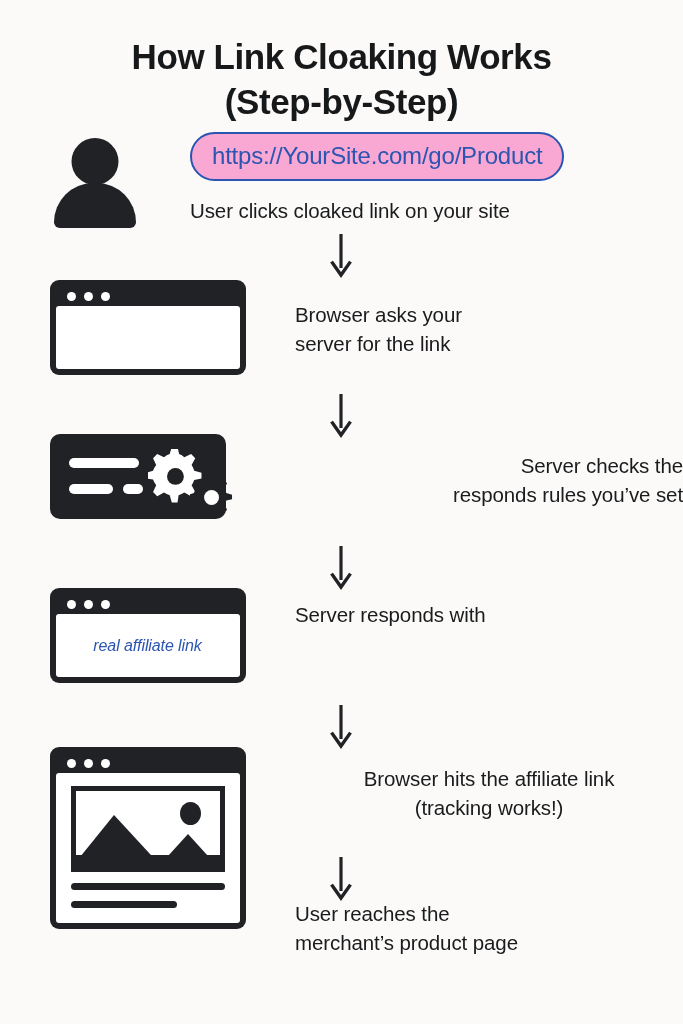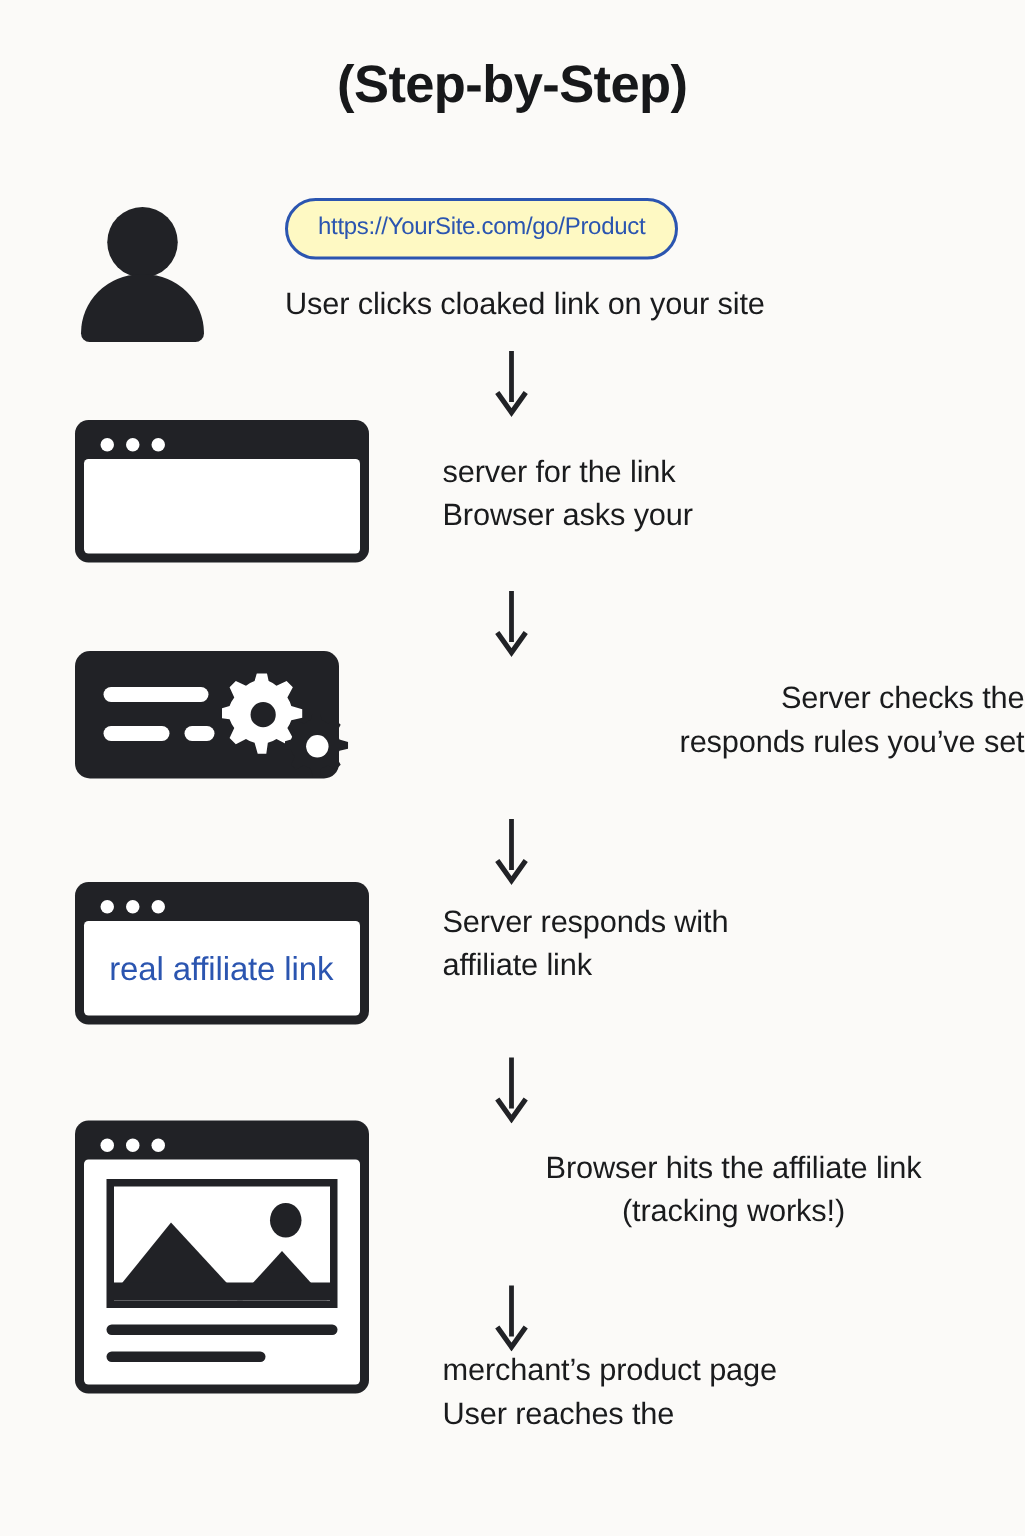--- a/index.html
+++ b/index.html
@@ -100,24 +100,24 @@
     height: 45px;
     background: #212226;
     border-radius: 41px 41px 6px 6px;
   }
 
   
   .url-pill {
     display: inline-block;
     border: 2.5px solid #2B55B0;
     border-radius: 999px;
-    background: #fef9c3;
+    background: #f9a8d4;
     padding: 10px 20px 11px;
     color: #2B55B0;
-    font-size: 16px;
+    font-size: 24px;
     letter-spacing: -0.2px;
     line-height: 1;
   }
 
   
   .win {
     background: #212226;
     border-radius: 9px;
     padding: 6px;
     box-sizing: border-box;
@@ -144,22 +144,23 @@
     justify-content: center;
   }
 
   .win-empty { width: 196px; }
   .win-empty .win-body { height: 63px; }
 
   .win-link { width: 196px; }
   .win-link .win-body { height: 63px; }
   .win-link .link-text {
     color: #2B55B0;
-    font-size: 22px;
+    font-size: 16px;
     letter-spacing: -0.1px;
+    font-style: italic;
   }
 
   .win-page { width: 196px; }
   .win-page .win-body {
     height: 150px;
     display: block;
     padding: 13px 15px;
   }
   .img-ph {
     width: 100%;
@@ -252,20 +253,21 @@
     left: 140px;
     top: 42px;
     width: 44px;
     height: 44px;
   }
 </style>
 </head>
 <body>
 
 <div class="title-block">
+  <div class="title-line">How Link Cloaking Works</div>
   <div class="title-line">(Step-by-Step)</div>
 </div>
 
 <div class="flow">
 
   <div class="row" style="height:100px;">
     <div class="icon-col" style="flex:0 0 190px;width:190px;justify-content:center;">
       <div class="person">
         <div class="head"></div>
         <div class="body"></div>
@@ -293,22 +295,22 @@
       <div class="win win-empty">
         <div class="win-bar">
           <span class="win-dot"></span>
           <span class="win-dot"></span>
           <span class="win-dot"></span>
         </div>
         <div class="win-body"></div>
       </div>
     </div>
     <div class="text-col caption" style="padding-top:20px;">
+      <div>Browser asks your</div>
       <div>server for the link</div>
-      <div>Browser asks your</div>
     </div>
   </div>
 
   <div class="arrow-wrap" style="height:42px;">
     <svg class="arrow" viewBox="0 0 24 46">
       <line x1="12" y1="2" x2="12" y2="36" stroke="#212226" stroke-width="3.2"></line>
       <polyline points="3.5,31 12,43 20.5,31" fill="none" stroke="#212226" stroke-width="3.4" stroke-linecap="square"></polyline>
     </svg>
   </div>
 
@@ -350,21 +352,20 @@
           <span class="win-dot"></span>
           <span class="win-dot"></span>
         </div>
         <div class="win-body">
           <span class="link-text">real affiliate link</span>
         </div>
       </div>
     </div>
     <div class="text-col caption" style="padding-top:12px;">
       <div>Server responds with</div>
-      <div>affiliate link</div>
     </div>
   </div>
 
   <div class="arrow-wrap" style="height:44px;">
     <svg class="arrow" viewBox="0 0 24 46">
       <line x1="12" y1="2" x2="12" y2="36" stroke="#212226" stroke-width="3.2"></line>
       <polyline points="3.5,31 12,43 20.5,31" fill="none" stroke="#212226" stroke-width="3.4" stroke-linecap="square"></polyline>
     </svg>
   </div>
 
@@ -397,18 +398,18 @@
   <div class="arrow-wrap" style="height:44px;">
     <svg class="arrow" viewBox="0 0 24 46">
       <line x1="12" y1="2" x2="12" y2="36" stroke="#212226" stroke-width="3.2"></line>
       <polyline points="3.5,31 12,43 20.5,31" fill="none" stroke="#212226" stroke-width="3.4" stroke-linecap="square"></polyline>
     </svg>
   </div>
 
   <div class="row">
     <div class="icon-col" style="flex:0 0 295px;width:295px;"></div>
     <div class="text-col caption">
+      <div>User reaches the</div>
       <div>merchant’s product page</div>
-      <div>User reaches the</div>
     </div>
   </div>
 
 </div>
 
 </body></html>

